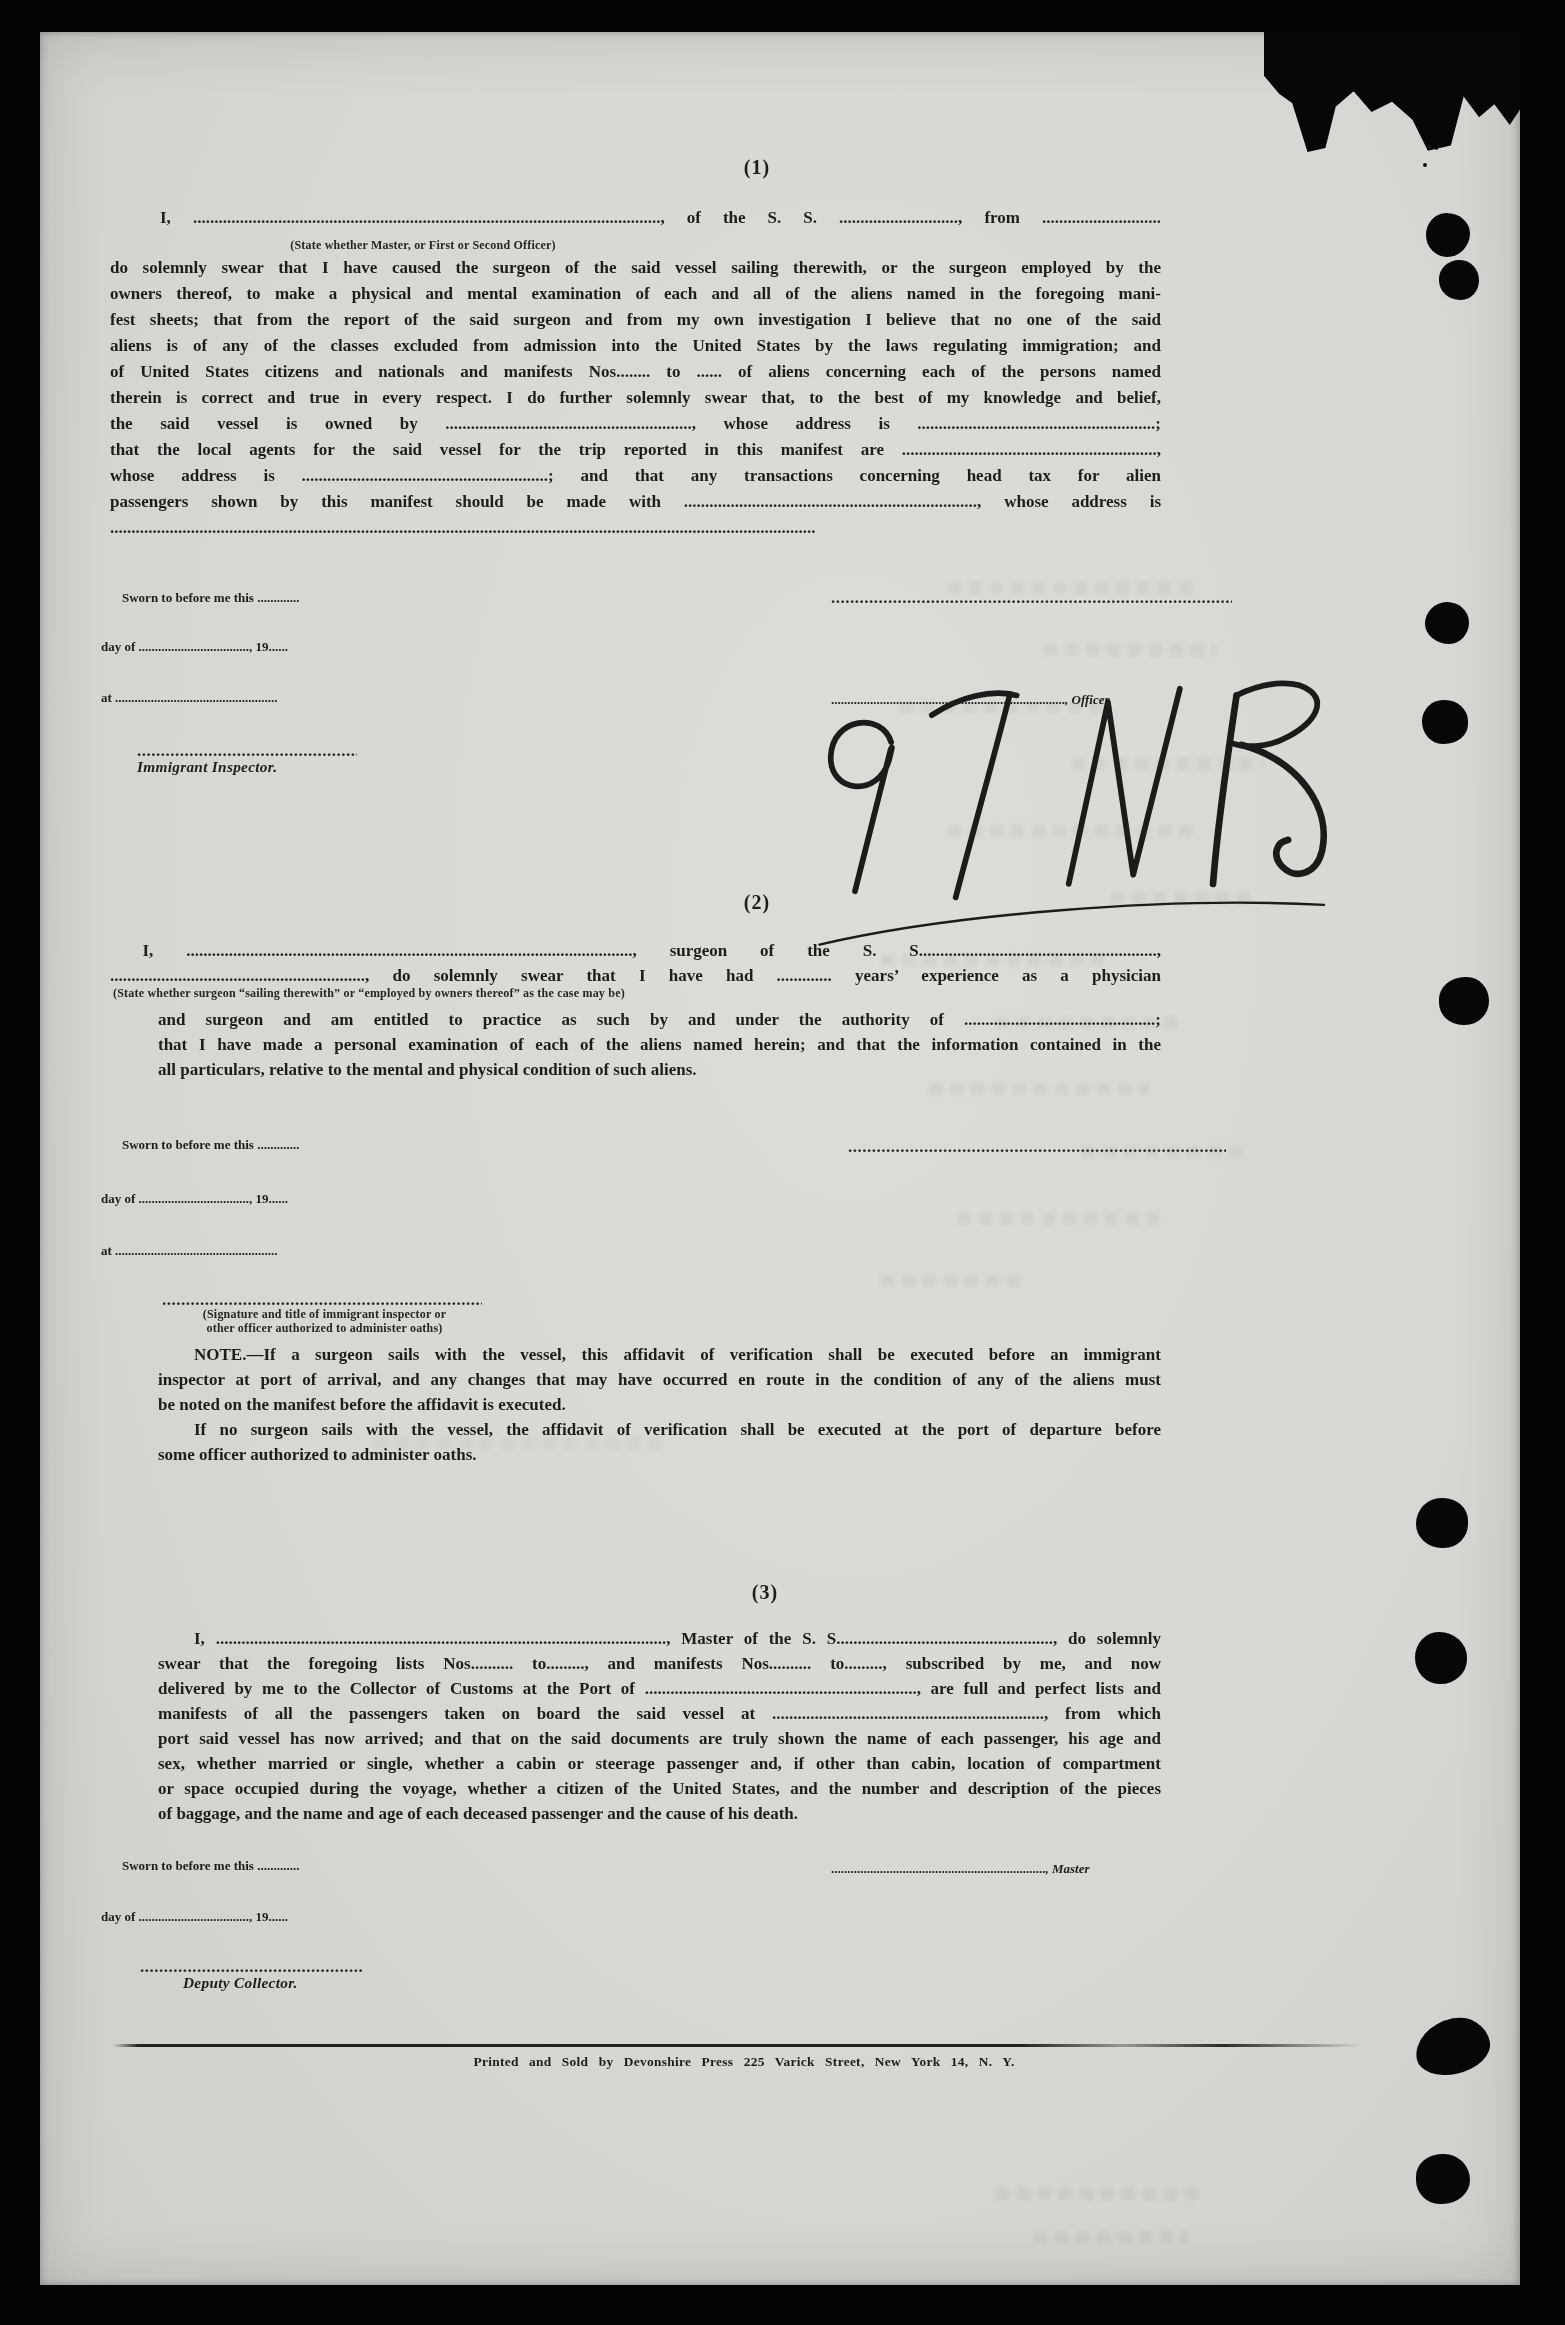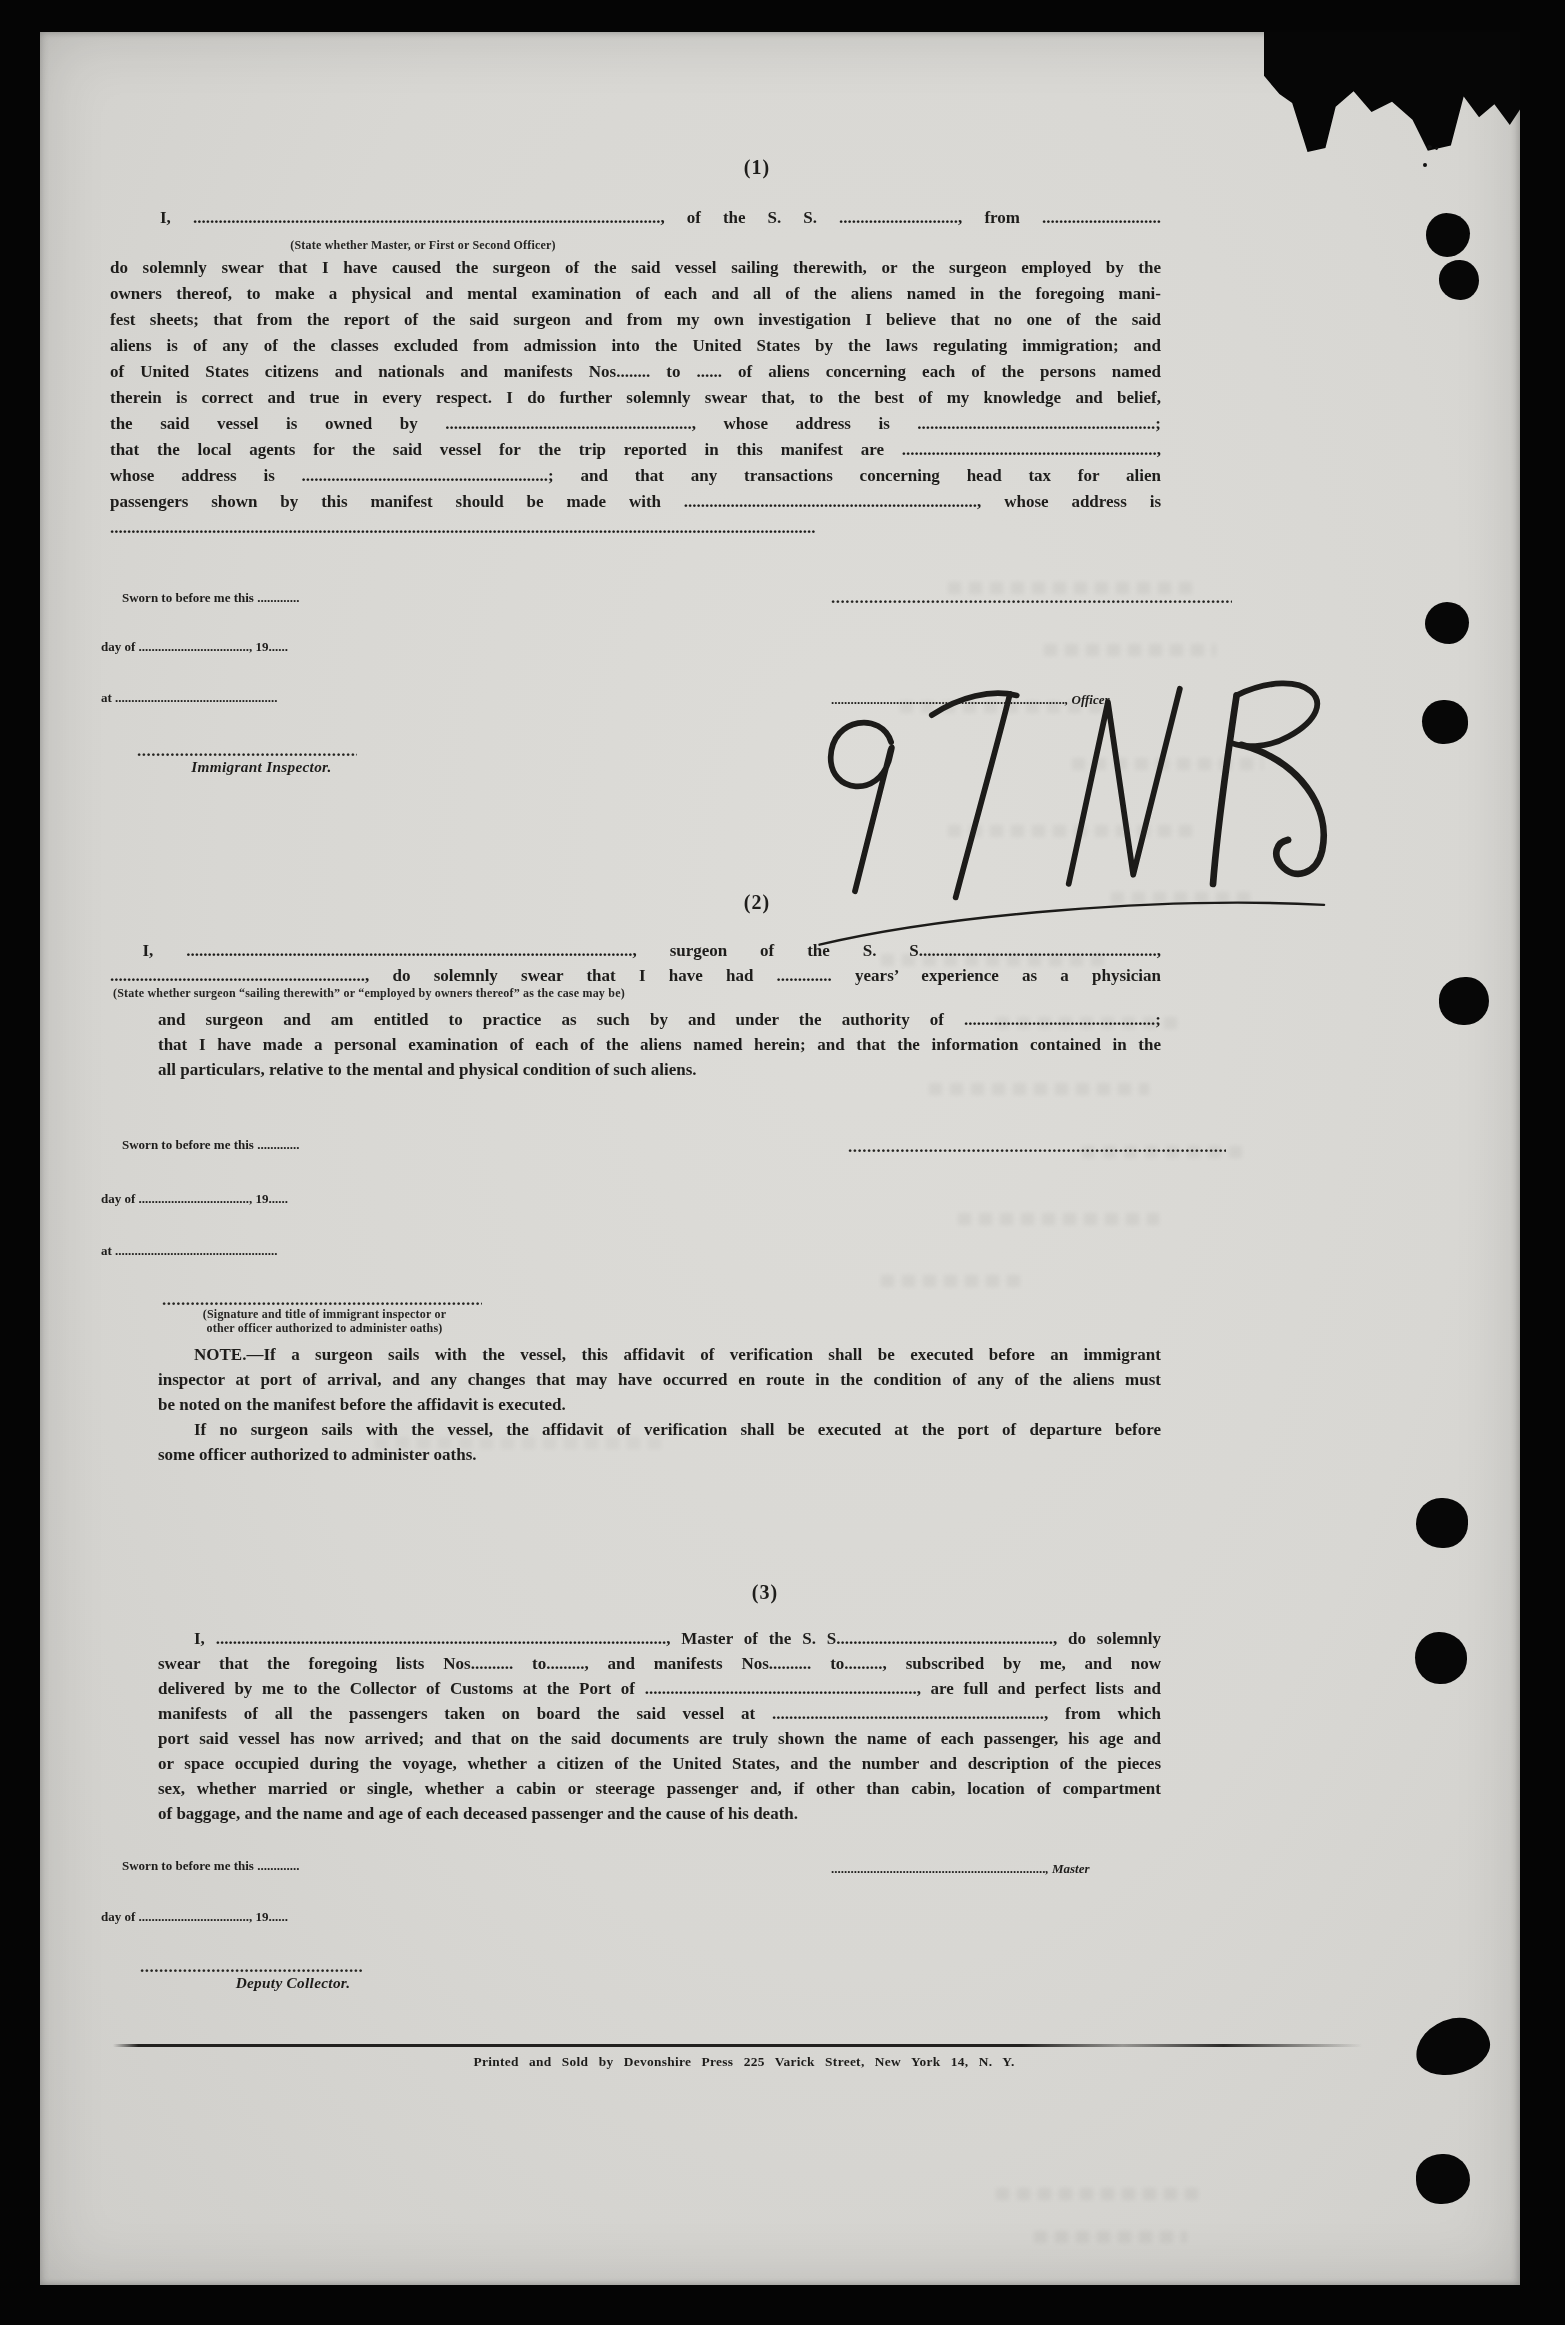--- a/index.html
+++ b/index.html
@@ -25,21 +25,21 @@
   .lh26 .line{line-height:25px;height:25px;margin-left:48px;}
   .nj{text-align-last:left;}
   .ind{text-indent:36px;}
   .ind1{text-indent:50px;}
   .ind2{text-indent:32.5px;}
   .sec-num{position:absolute;font-size:20px;letter-spacing:1px;}
   .free{position:absolute;white-space:pre;font-size:13px;line-height:23px;}
   .dotline{position:absolute;white-space:pre;font-size:17px;letter-spacing:0.5px;overflow:hidden;height:23px;color:#262522;}
   .sig-label{font-style:italic;}
   .small-label{
-    position:absolute;font-style:italic;font-size:15.3px;text-align:center;letter-spacing:0.3px;
+    position:absolute;font-style:italic;font-size:15.3px;text-align:left;letter-spacing:0.3px;
   }
   .caption{position:absolute;font-size:12px;letter-spacing:0.2px;color:#272624;white-space:pre;}
   .caption.center{text-align:center;white-space:normal;}
   .footer-rule{
     position:absolute;height:2.9px;
     background:linear-gradient(to right, rgba(30,29,27,0) 0%, #22211f 2%, #22211f 72%, rgba(34,33,31,.35) 80%, #2a2927 88%, rgba(30,29,27,0) 99%);
   }
   .footer-text{position:absolute;font-size:13.4px;word-spacing:6.7px;letter-spacing:0.3px;text-align:center;}
   
   .hole{position:absolute;background:#070707;}
@@ -129,22 +129,22 @@
     </div>
 
   <div class="sec-num" style="left:677px;top:1549px;width:96px;text-align:center">(3)</div>
 
   <div class="para abs lh26" style="left:70px;top:1594px;width:1051px">
       <div class="line ind">I, .........................................................................................................., Master of the S. S..................................................., do solemnly</div>
       <div class="line">swear that the foregoing lists Nos.......... to........., and manifests Nos.......... to........., subscribed by me, and now</div>
       <div class="line">delivered by me to the Collector of Customs at the Port of ................................................................, are full and perfect lists and</div>
       <div class="line">manifests of all the passengers taken on board the said vessel at ................................................................, from which</div>
       <div class="line">port said vessel has now arrived; and that on the said documents are truly shown the name of each passenger, his age and</div>
+      <div class="line">sex, whether married or single, whether a cabin or steerage passenger and, if other than cabin, location of compartment</div>
       <div class="line">or space occupied during the voyage, whether a citizen of the United States, and the number and description of the pieces</div>
-      <div class="line">sex, whether married or single, whether a cabin or steerage passenger and, if other than cabin, location of compartment</div>
       <div class="line nj">of baggage, and the name and age of each deceased passenger and the cause of his death.</div>
     </div>
 
   <div class="free" style="left:82px;top:1822px">Sworn to before me this .............</div>
   <div class="free" style="left:791px;top:1825px"><span>..................................................................</span><span class="sig-label">, Master</span></div>
   <div class="free" style="left:61px;top:1873px">day of .................................., 19......</div>
   <div class="dotline" style="left:100px;top:1925px;width:222px">................................................</div>
   <div class="small-label" style="left:143px;top:1942px;width:220px">Deputy Collector.</div>
 
   <div class="footer-rule" style="left:73px;top:2012px;width:1262px"></div>

